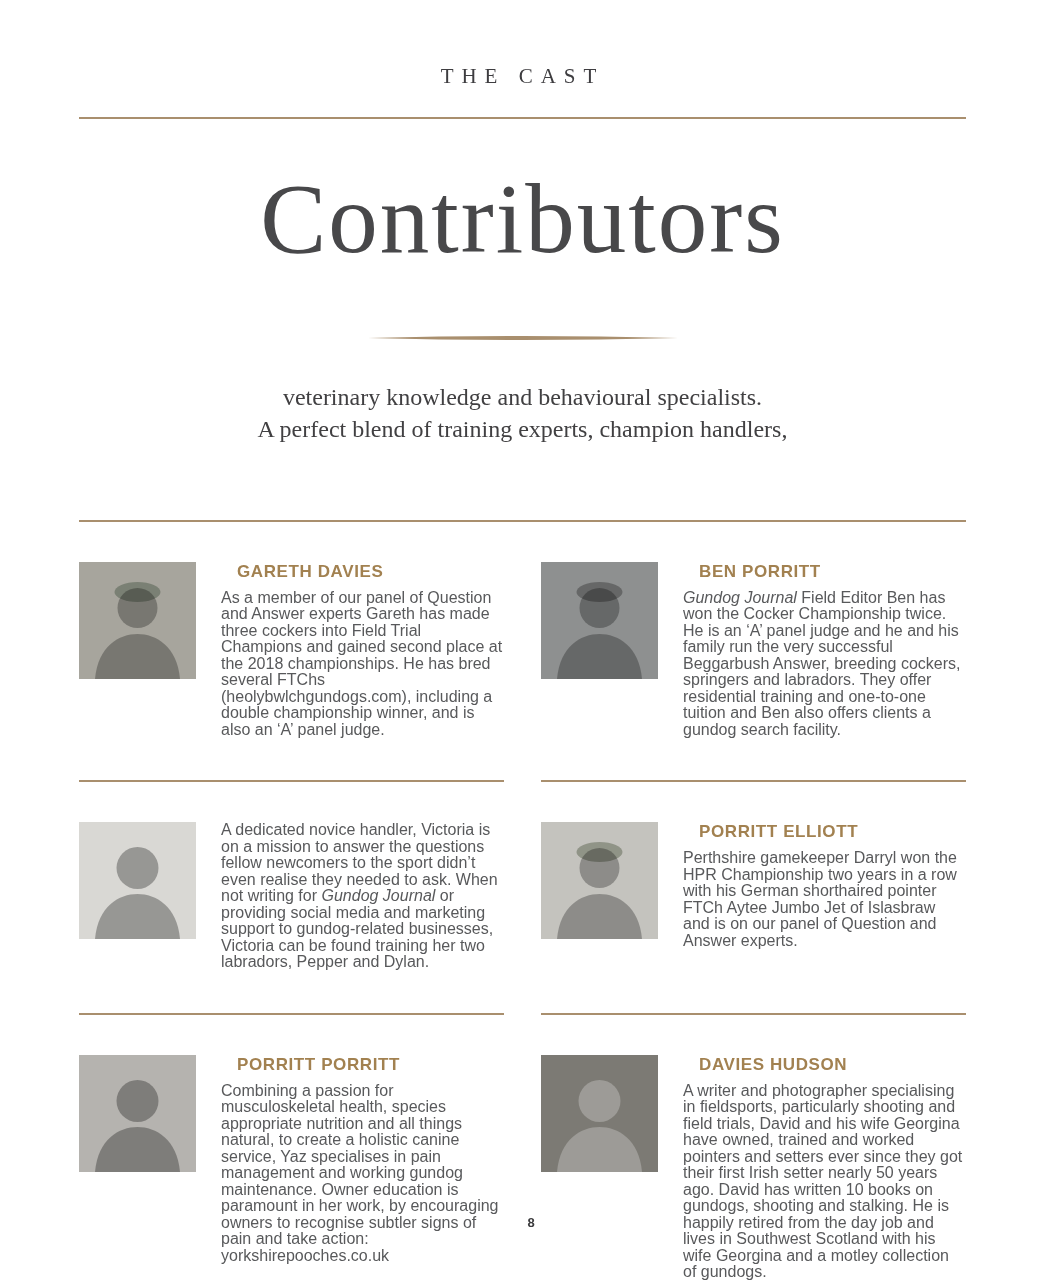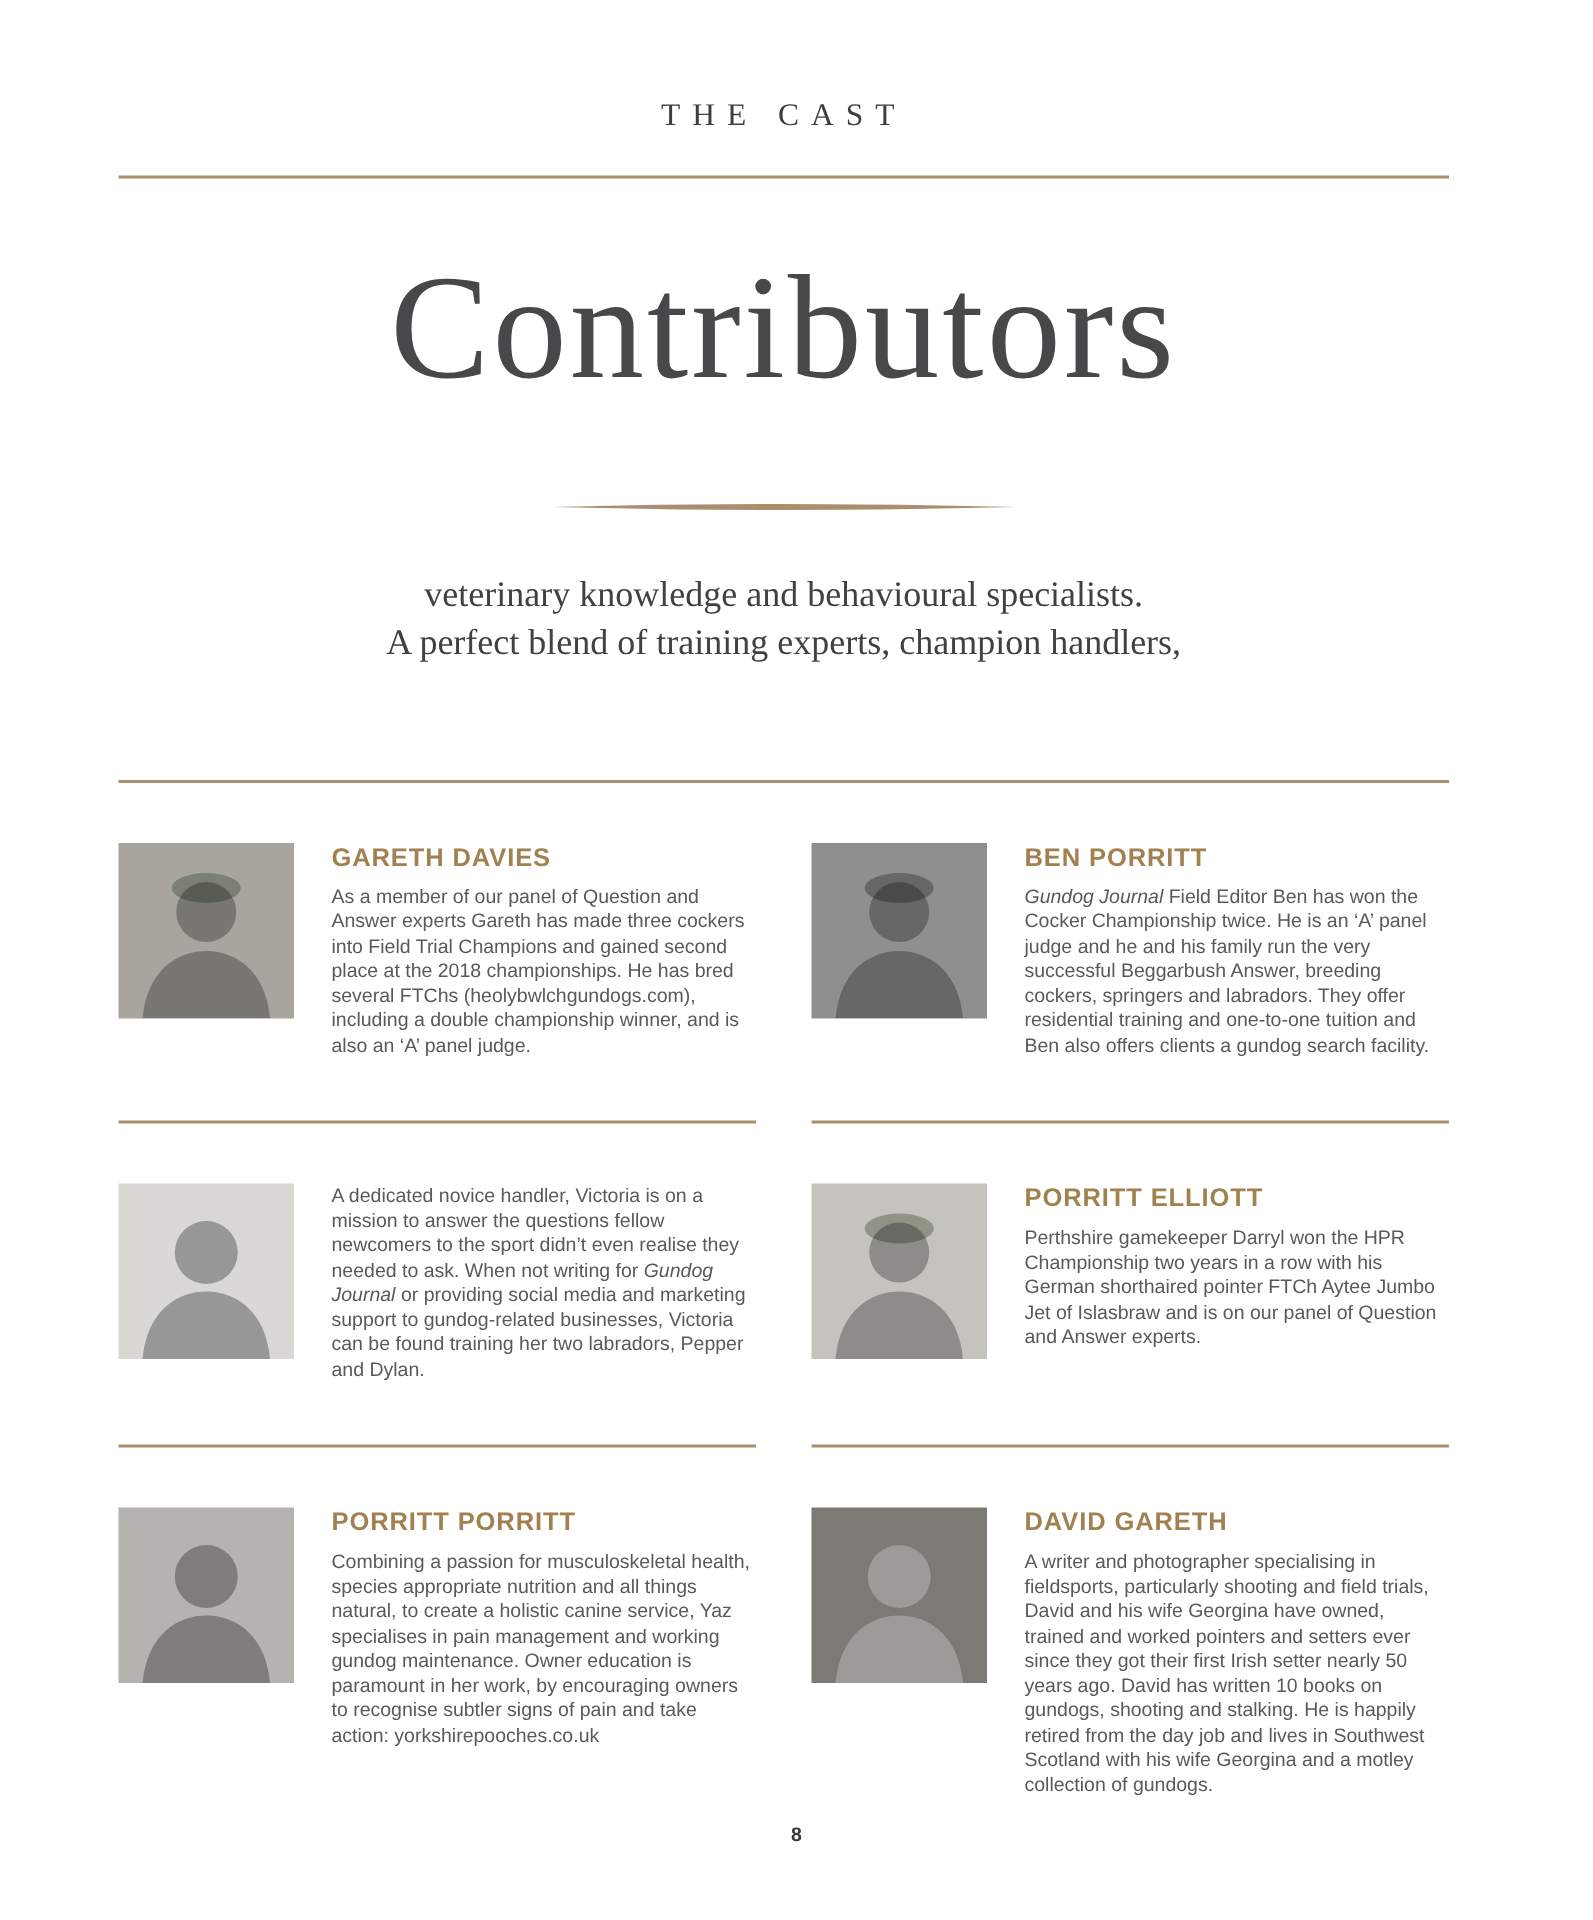--- a/index.html
+++ b/index.html
@@ -77,29 +77,29 @@
     background: #b0afac;
     overflow: hidden;
   }
   .photo svg { display: block; width: 100%; height: 100%; }
   .info {
     flex: 1;
     margin-left: 25px;
     min-width: 0;
   }
   .name {
-    margin: 0 0 8px 0;
+    margin: 0 0 8px 16px;
     font-size: 17px;
     font-weight: bold;
     letter-spacing: 0.6px;
     color: var(--accent-gold, #a28150);
   }
   .bio {
     margin: 0;
-    font-size: 13px;
+    font-size: 16px;
     line-height: 16.5px;
     color: var(--body-gray, #58595b);
   }
   .bio em { font-style: italic; }
   .sep-row { display: flex; gap: 37px; }
   .sep { flex: 1; border-top: 2px solid var(--rule-tan, #a98f6e); }
   .page-number {
     position: absolute;
     left: 0;
     bottom: 50px;
@@ -214,21 +214,21 @@
         </div>
       </article>
       <article class="card">
         <div class="photo" style="background-color: rgb(124, 122, 116);">
           <svg viewBox="0 0 117 117">
             <circle cx="58.5" cy="46" r="21" fill="rgba(255,255,255,0.25)"></circle>
             <path d="M16,117 C19,84 40,72 58.5,72 C77,72 98,84 101,117 Z" fill="rgba(255,255,255,0.25)"></path>
           </svg>
         </div>
         <div class="info">
-          <h2 class="name">DAVID GARETH</h2>
+          <h2 class="name">DAVIES HUDSON</h2>
           <p class="bio"><span>A writer and photographer specialising in fieldsports, particularly shooting and field trials, David and his wife Georgina have owned, trained and worked pointers and setters ever since they got their first Irish setter nearly 50 years ago. David has written 10 books on gundogs, shooting and stalking. He is happily retired from the day job and lives in Southwest Scotland with his wife Georgina and a motley collection of gundogs.</span></p>
         </div>
       </article>
     </section>
 
   </div>
 
   <div class="page-number">8</div>
 </div>
 

